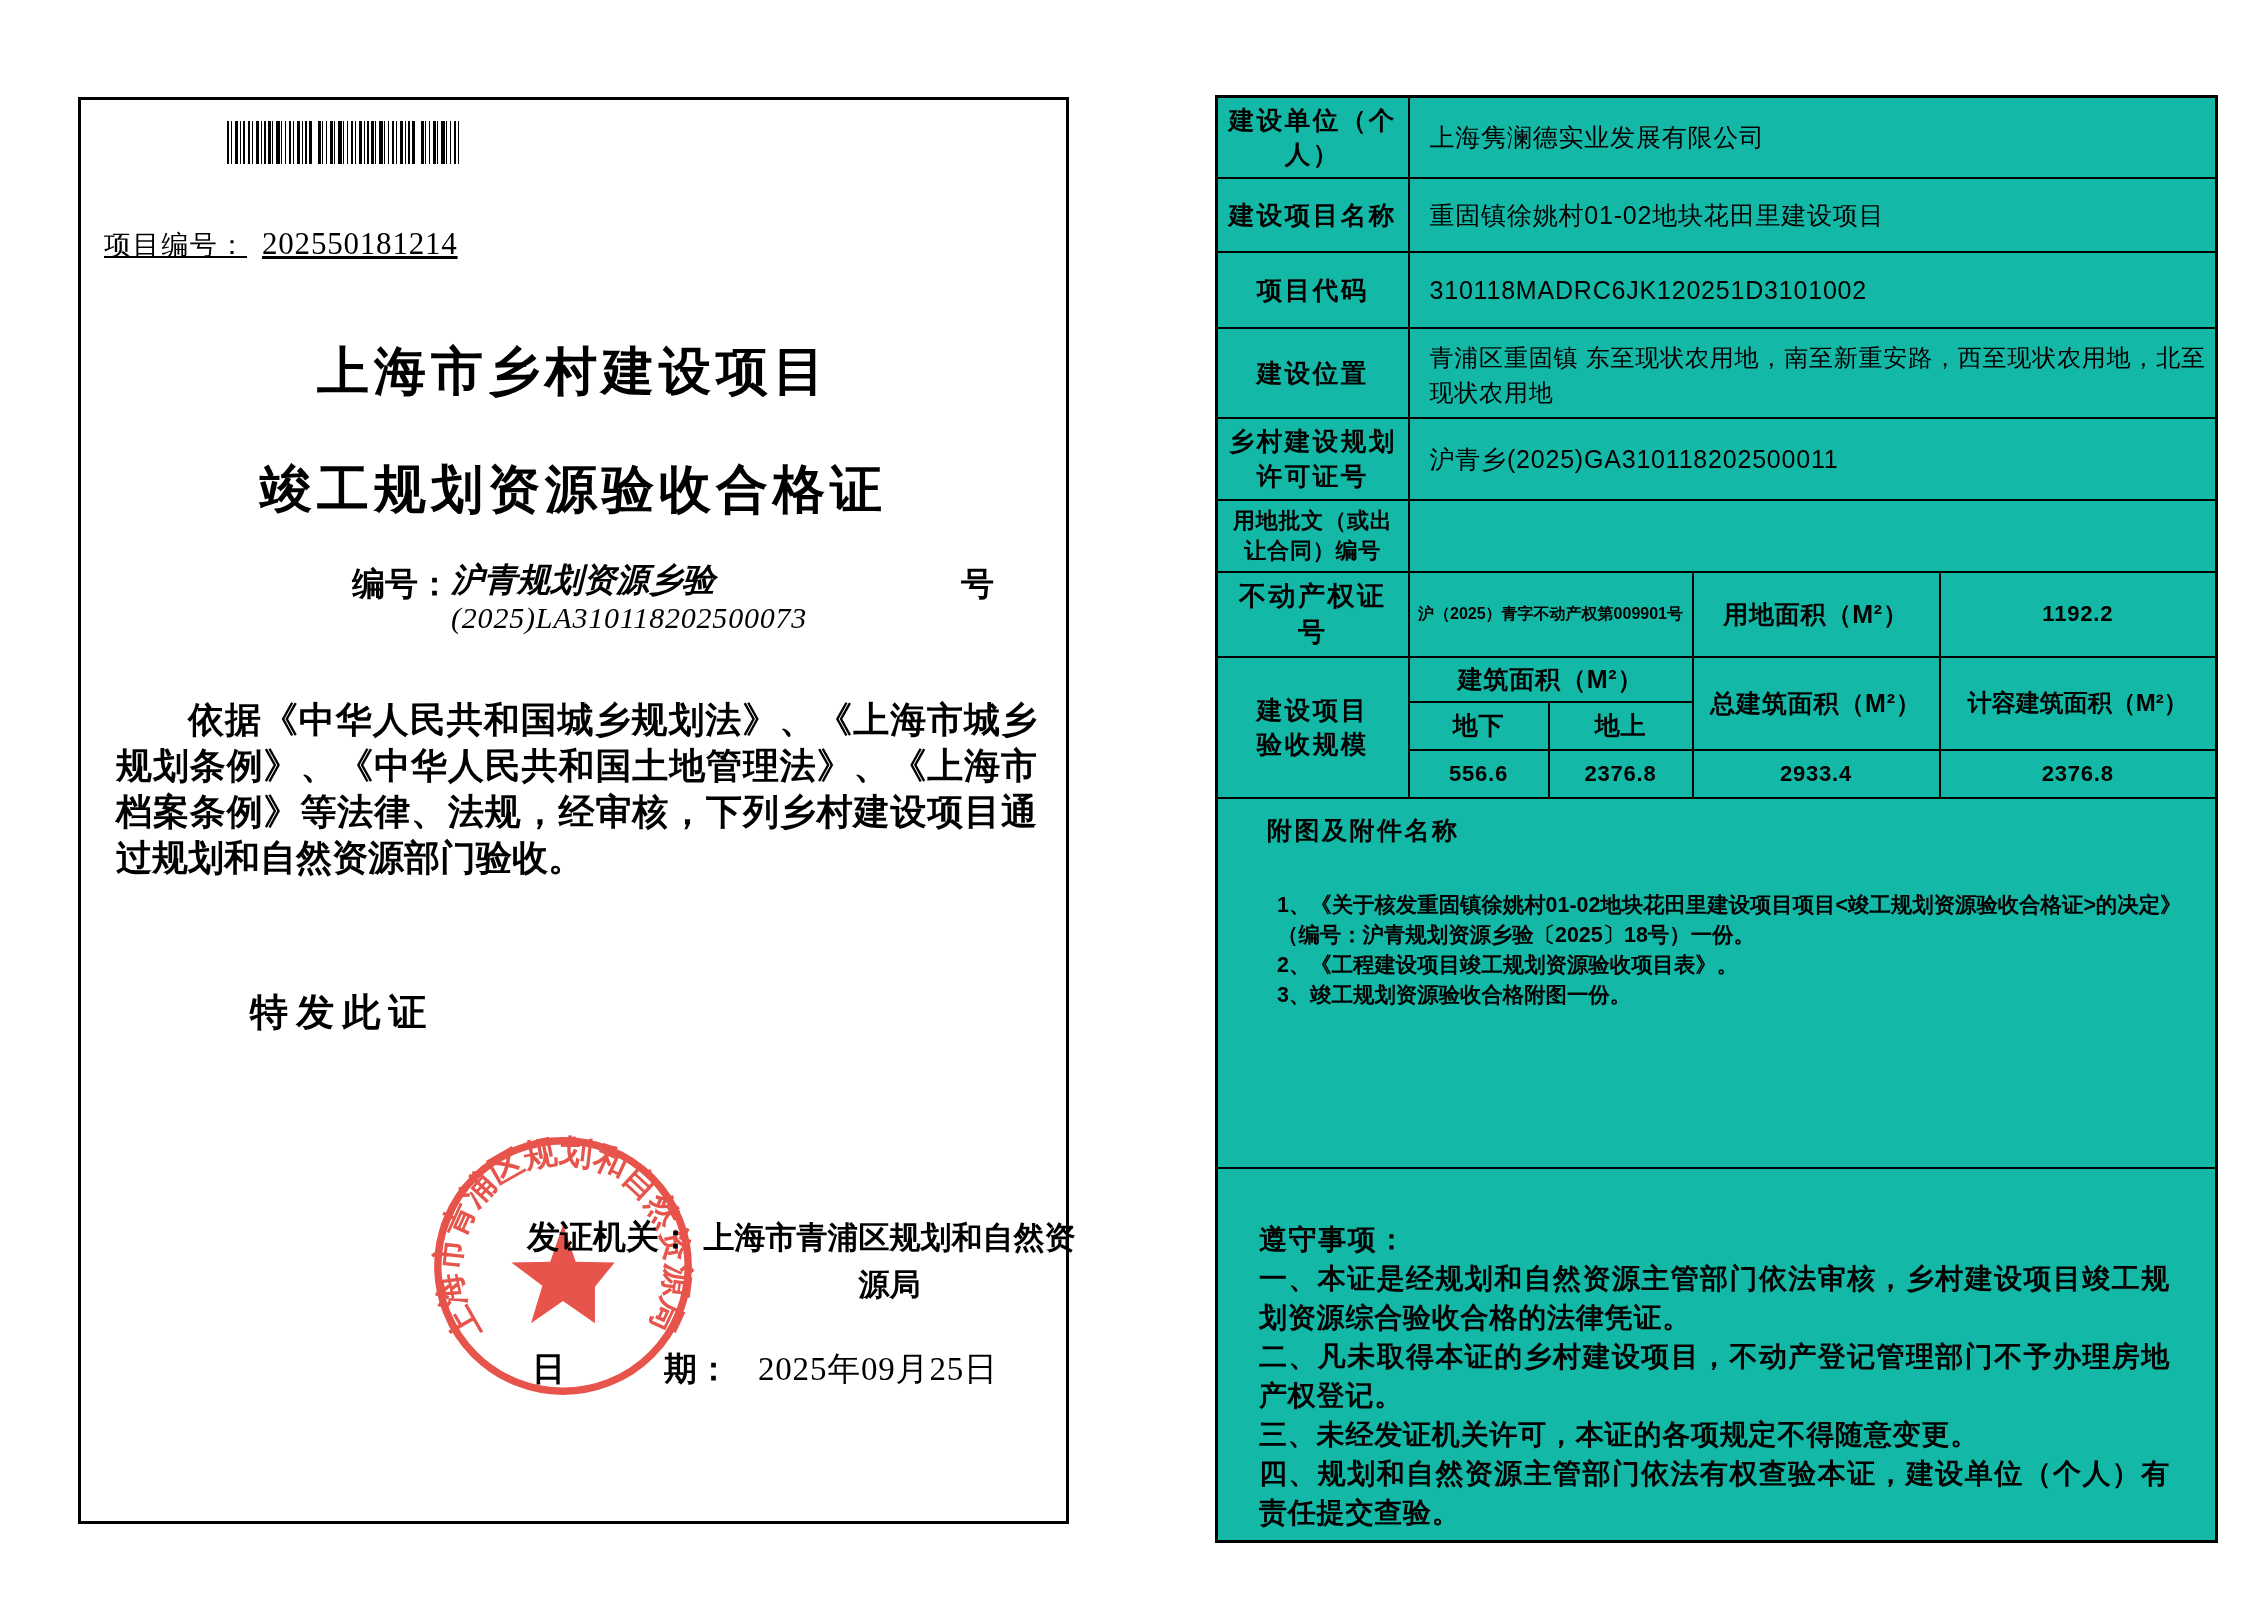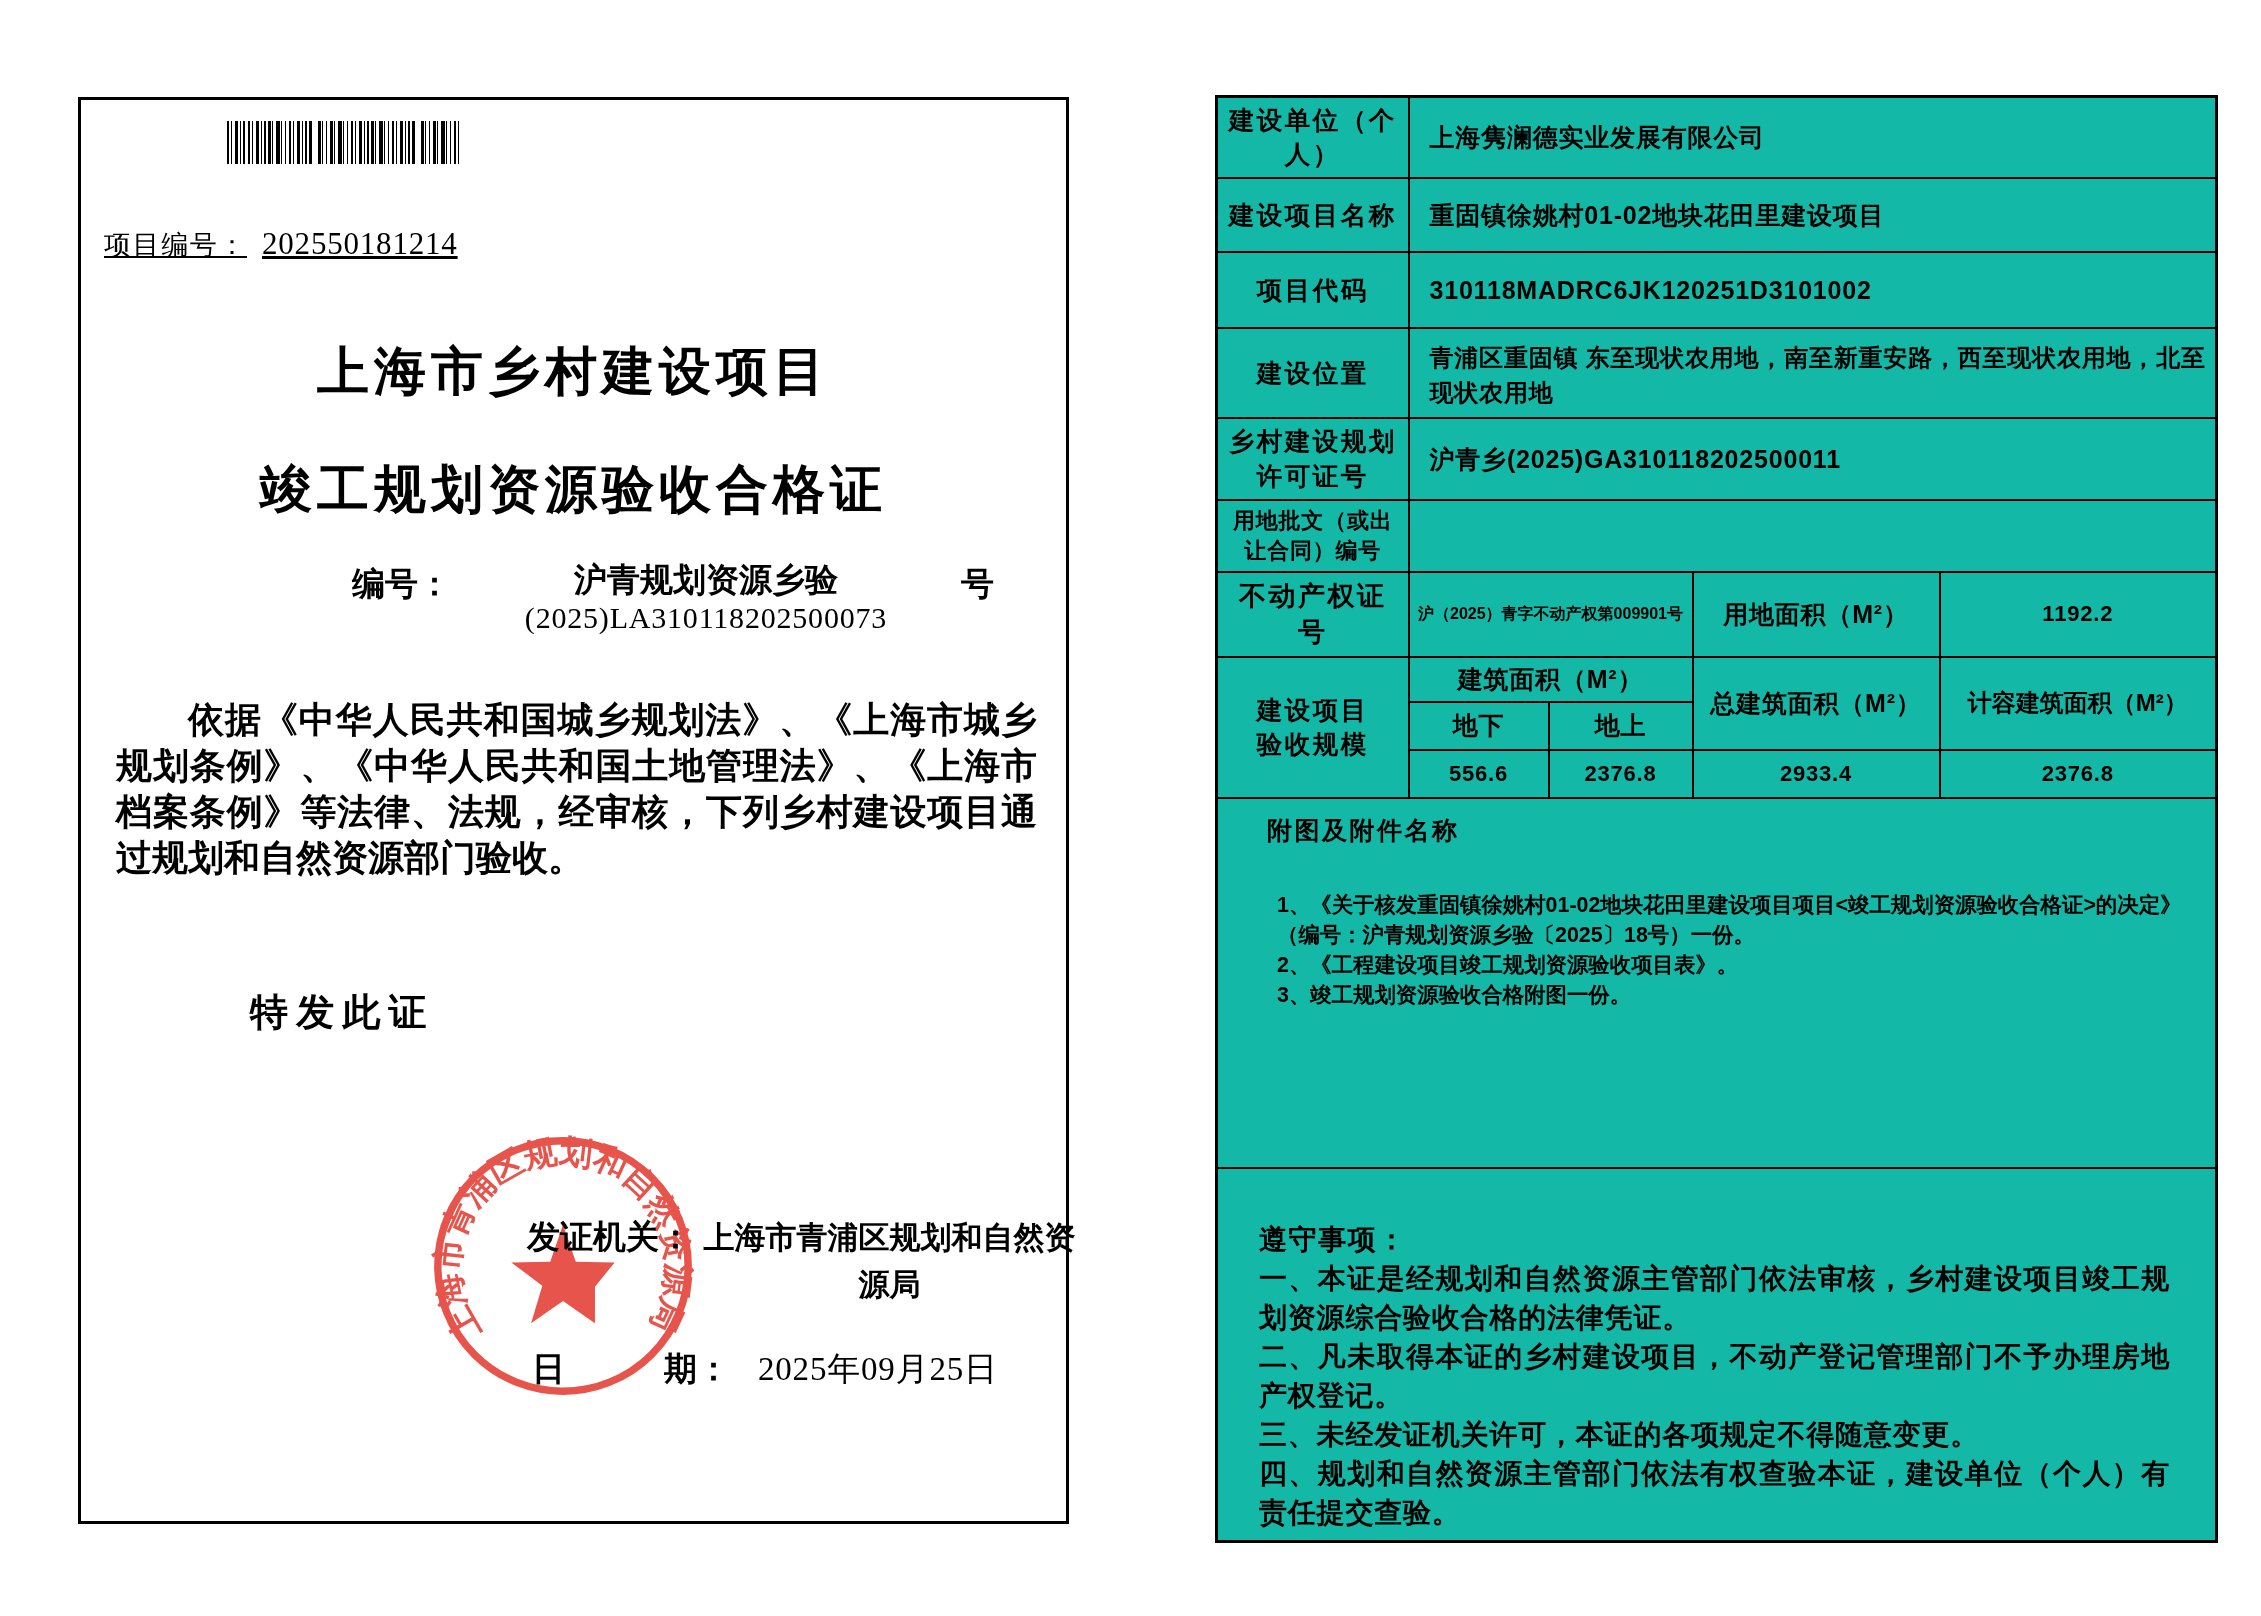--- a/index.html
+++ b/index.html
@@ -15,21 +15,21 @@
            #000 8.2px 11.5px,#fff 11.5px 13px,#000 13px 14px,#fff 14px 16.5px,#000 16.5px 18px,#fff 18px 20.6px);}
   .projno-row{position:absolute;left:23px;top:103px;display:flex;align-items:baseline;gap:15px;text-decoration:underline;}
   .projno-label{font-size:27px;letter-spacing:1.6px;font-family:"Liberation Serif",serif;}
   .projno-value{font-size:31px;font-family:"Liberation Serif",serif;letter-spacing:0.8px;margin-top:23px;}
   .cert-title{position:absolute;left:0;width:100%;text-align:center;font-weight:bold;
               font-size:52px;letter-spacing:5px;}
   #title-line1{top:237px;}
   #title-line2{top:355px;}
   .serial-row{position:absolute;left:271px;top:462px;width:642px;display:flex;align-items:flex-start;}
   .serial-label{font-size:33px;font-weight:bold;white-space:nowrap;}
-  .serial-mid{flex:1;text-align:center;}
+  .serial-mid{flex:1;font-style:italic;}
   .serial-line1{font-size:33px;font-weight:bold;line-height:1.1;}
   .serial-line2{font-size:30px;line-height:1.3;letter-spacing:0.8px;}
   .serial-suffix{font-size:33px;font-weight:bold;white-space:nowrap;}
   .cert-body{position:absolute;left:35px;top:597px;width:921px;font-size:36px;line-height:46px;
              text-align:justify;text-indent:2em;font-weight:bold;}
   .issue-note{position:absolute;left:169px;top:887px;font-size:38px;font-weight:bold;letter-spacing:8.2px;}
   .issuer-row{position:absolute;left:446px;top:1115px;display:flex;align-items:flex-start;}
   .issuer-label{font-size:33px;font-weight:bold;white-space:nowrap;}
   .issuer-value{width:395px;font-size:31px;font-weight:bold;text-align:center;
                 white-space:pre-line;line-height:1.5;}
@@ -40,21 +40,21 @@
          mix-blend-mode:multiply;opacity:0.92;}
 
   
   #right-page{position:absolute;left:1215px;top:95px;}
   table.rtable{border-collapse:collapse;table-layout:fixed;width:999px;background:#14b8a6;}
   table.rtable td{border:2.5px solid #000;box-sizing:border-box;padding:5px 8.2px;vertical-align:middle;}
   table.rtable{border:3.3px solid #000;}
   .lbl{text-align:center;font-weight:600;font-size:25.5px;letter-spacing:2.5px;
        white-space:pre-line;line-height:1.35;}
   .lbl-sm{font-size:22px;letter-spacing:0.8px;}
-  .val{font-size:25px;font-weight:700;padding-left:20px !important;letter-spacing:0.8px;line-height:1.45;}
+  .val{font-size:25px;font-weight:400;padding-left:20px !important;letter-spacing:0.8px;line-height:1.45;}
   .val-sm{font-size:16px;font-weight:600;padding:3.3px !important;text-align:center;letter-spacing:0;}
   .num{text-align:center;font-size:22px;font-weight:600;letter-spacing:0.8px;}
   .hdr{text-align:center;font-weight:600;font-size:25px;letter-spacing:0.8px;margin-top:18px;}
   .section-cell{vertical-align:top !important;padding:15px 25px 8.2px 49px !important;}
   .attach-heading{font-size:25px;letter-spacing:2.5px;font-weight:600;margin-bottom:43px;}
   .attach-items{font-size:21.4px;line-height:30px;font-weight:600;padding-left:10px;}
   .comply-cell{vertical-align:top !important;padding:51px 45px 8.2px 41px !important;}
   .comply-heading{font-size:28px;font-weight:600;letter-spacing:1.6px;line-height:39px;}
   .comply-items{font-size:28px;font-weight:600;line-height:39px;letter-spacing:0.8px;text-align:justify;}
 </style>

